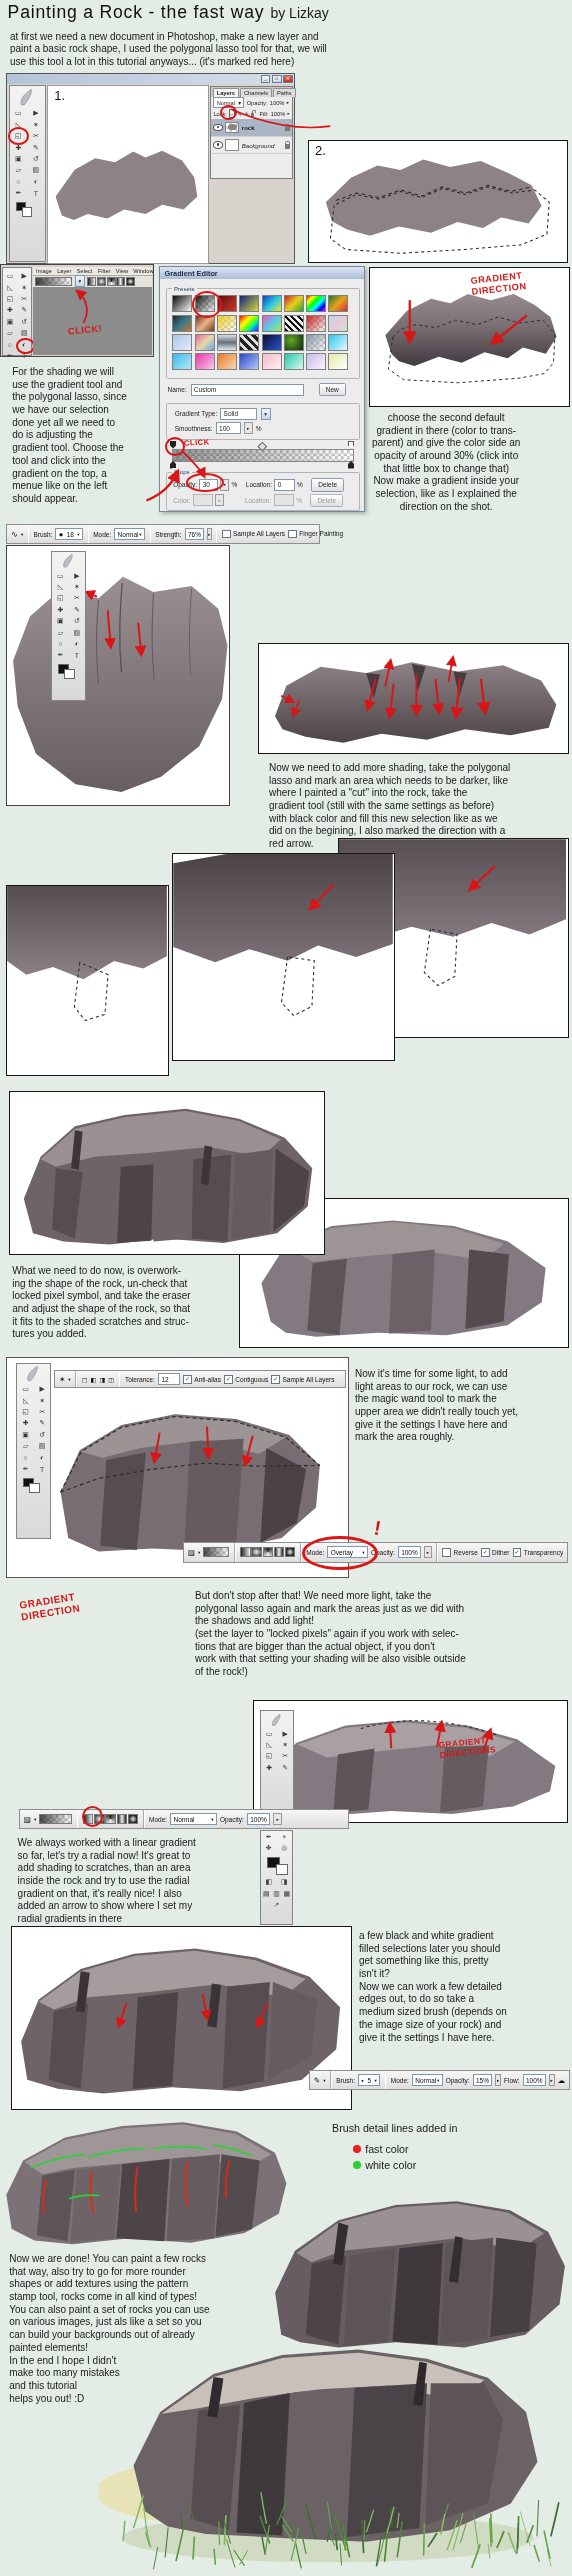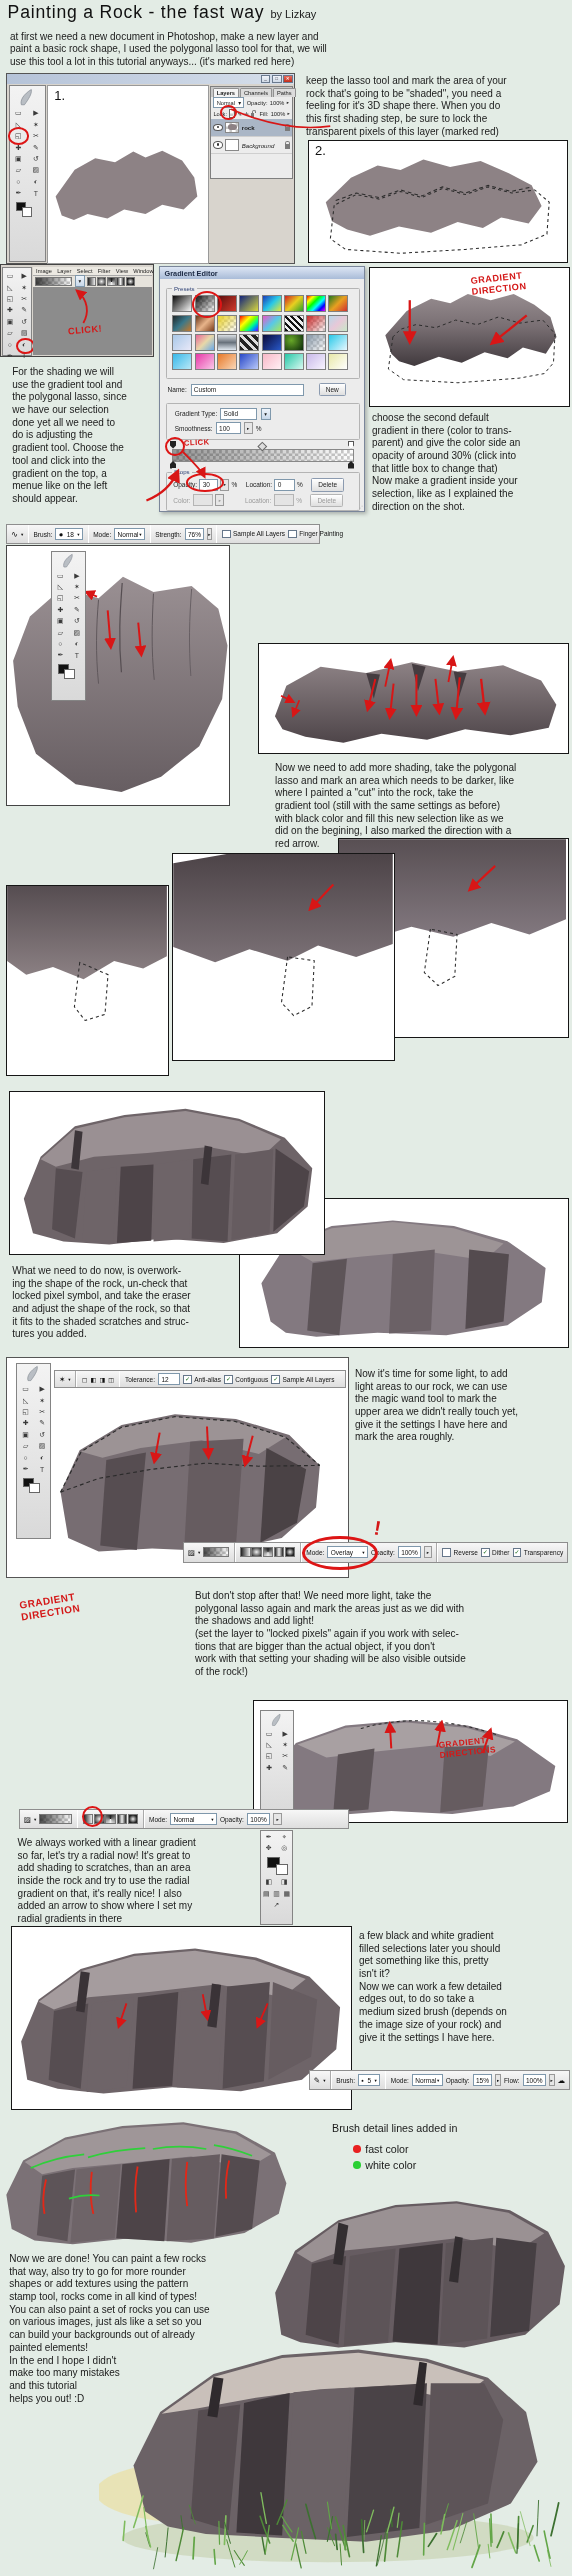--- a/index.html
+++ b/index.html
@@ -83,21 +83,21 @@
   .legend-dot{width:7.6px;height:7.6px;border-radius:50%;display:inline-block;}
   .feather{display:block;margin:1.5px auto;}
 </style>
 </head>
 <body>
 
 <div id="page">
 
   <div class="abs" style="left:7.6px;top:1.5px;display:flex;align-items:baseline;gap:6.1px;">
     <span style="font-size:17.6px;letter-spacing:0.8px;color:#101010;">Painting a Rock - the fast way</span>
-    <span style="font-size:11px;">by Lizkay</span>
+    <span style="font-size:14px;">by Lizkay</span>
   </div>
   <div class="txt" style="left:10px;top:30.5px;">at first we need a new document in Photoshop, make a new layer and
 paint a basic rock shape, I used the polygonal lasso tool for that, we will
 use this tool a lot in this tutorial anyways... (it's marked red here)</div>
 
   <div class="panel" style="left:6.1px;top:73px;width:289px;height:191px;border-width:0.8px;border-color:#555;background:#d8d4cd;">
     <div class="titlebar">
       <div class="wbtn">_</div>
       <div class="wbtn">□</div>
       <div class="wbtn close">✕</div>
@@ -173,25 +173,20 @@
       <div class="lrow">
         <div class="eye"></div>
         <div class="thumb" style="background:#fff;"></div>
         <i style="font-size:6.1px;">Background</i>
         <div class="mlock" style="margin-left:auto;"></div>
       </div>
     </div>
     <div class="ring" style="left:213px;top:31px;width:13px;height:11.4px;"></div>
   </div>
 
-  <div class="txt" style="left:306px;top:75px;">keep the lasso tool and mark the area of your
-rock that's going to be "shaded", you need a
-feeling for it's 3D shape there. When you do
-this first shading step, be sure to lock the
-transparent pixels of this layer (marked red)</div>
 
   <div class="panel" style="left:308px;top:140px;width:260px;height:123px;">
     <div class="steplabel" style="position:absolute;left:6.1px;top:1.5px;">2.</div>
     <svg width="257" height="120" viewBox="0 0 337 157">
       <polygon points="30,105 22,80 55,48 90,32 120,38 150,24 185,34 225,26 262,42 292,58 305,85 288,108 252,100 228,114 195,106 160,120 118,112 80,124 50,116" fill="#8d8285"></polygon>
       <polyline points="35,78 62,68 92,74 120,64 148,72 175,60 205,68 235,58 265,66 292,60" fill="none" stroke="#2b2b2b" stroke-width="1.4" stroke-dasharray="5 4"></polyline>
       <polygon points="33,84 28,128 48,142 120,147 205,142 278,136 312,122 315,80 296,64 266,68 235,60 205,70 175,62 148,74 120,66 92,76 62,70" fill="none" stroke="#2b2b2b" stroke-width="1.4" stroke-dasharray="4 4"></polygon>
     </svg>
   </div>
 
@@ -381,21 +376,21 @@
 use the gradient tool and
 the polygonal lasso, since
 we have our selection
 done yet all we need to
 do is adjusting the
 gradient tool. Choose the
 tool and click into the
 gradient on the top, a
 menue like on the left
 should appear.</div>
-  <div class="txt" style="left:372px;top:412px;">choose the second default
+  <div class="txt" style="left:372px;top:412px;text-align:center;">choose the second default
 gradient in there (color to trans-
 parent) and give the color side an
 opacity of around 30% (click into
 that little box to change that)
 Now make a gradient inside your
 selection, like as I explained the
 direction on the shot.</div>
 
   <div class="psbar" style="left:6.1px;top:524px;width:314px;height:20px;">
     <span style="font-size:8.4px;">∿</span>
@@ -499,21 +494,21 @@
       <path d="M231,46 L236,90" stroke="#d81616" stroke-width="2.6" fill="none" marker-end="url(#m3)"></path>
       <path d="M263,44 L258,96" stroke="#d81616" stroke-width="2.8" fill="none" marker-end="url(#m3)"></path>
       <path d="M291,46 L296,90" stroke="#d81616" stroke-width="3" fill="none" marker-end="url(#m3)"></path>
       <path d="M165,56 L172,22" stroke="#d81616" stroke-width="2.4" fill="none" marker-end="url(#m3)"></path>
       <path d="M248,50 L254,18" stroke="#d81616" stroke-width="2.4" fill="none" marker-end="url(#m3)"></path>
       <path d="M28,68 L44,76" stroke="#d81616" stroke-width="2.2" fill="none" marker-end="url(#m3)"></path>
       <path d="M52,74 L44,94" stroke="#d81616" stroke-width="2.2" fill="none" marker-end="url(#m3)"></path>
     </svg>
   </div>
 
-  <div class="txt" style="left:269px;top:762px;margin-left:6px;">Now we need to add more shading, take the polygonal
+  <div class="txt" style="left:269px;top:762px;">Now we need to add more shading, take the polygonal
 lasso and mark an area which needs to be darker, like
 where I painted a "cut" into the rock, take the
 gradient tool (still with the same settings as before)
 with black color and fill this new selection like as we
 did on the begining, I also marked the direction with a
 red arrow.</div>
 
   <div class="panel" style="left:338px;top:838px;width:231px;height:200px;">
     <svg width="227" height="197" viewBox="0 0 298 258">
       <defs>

